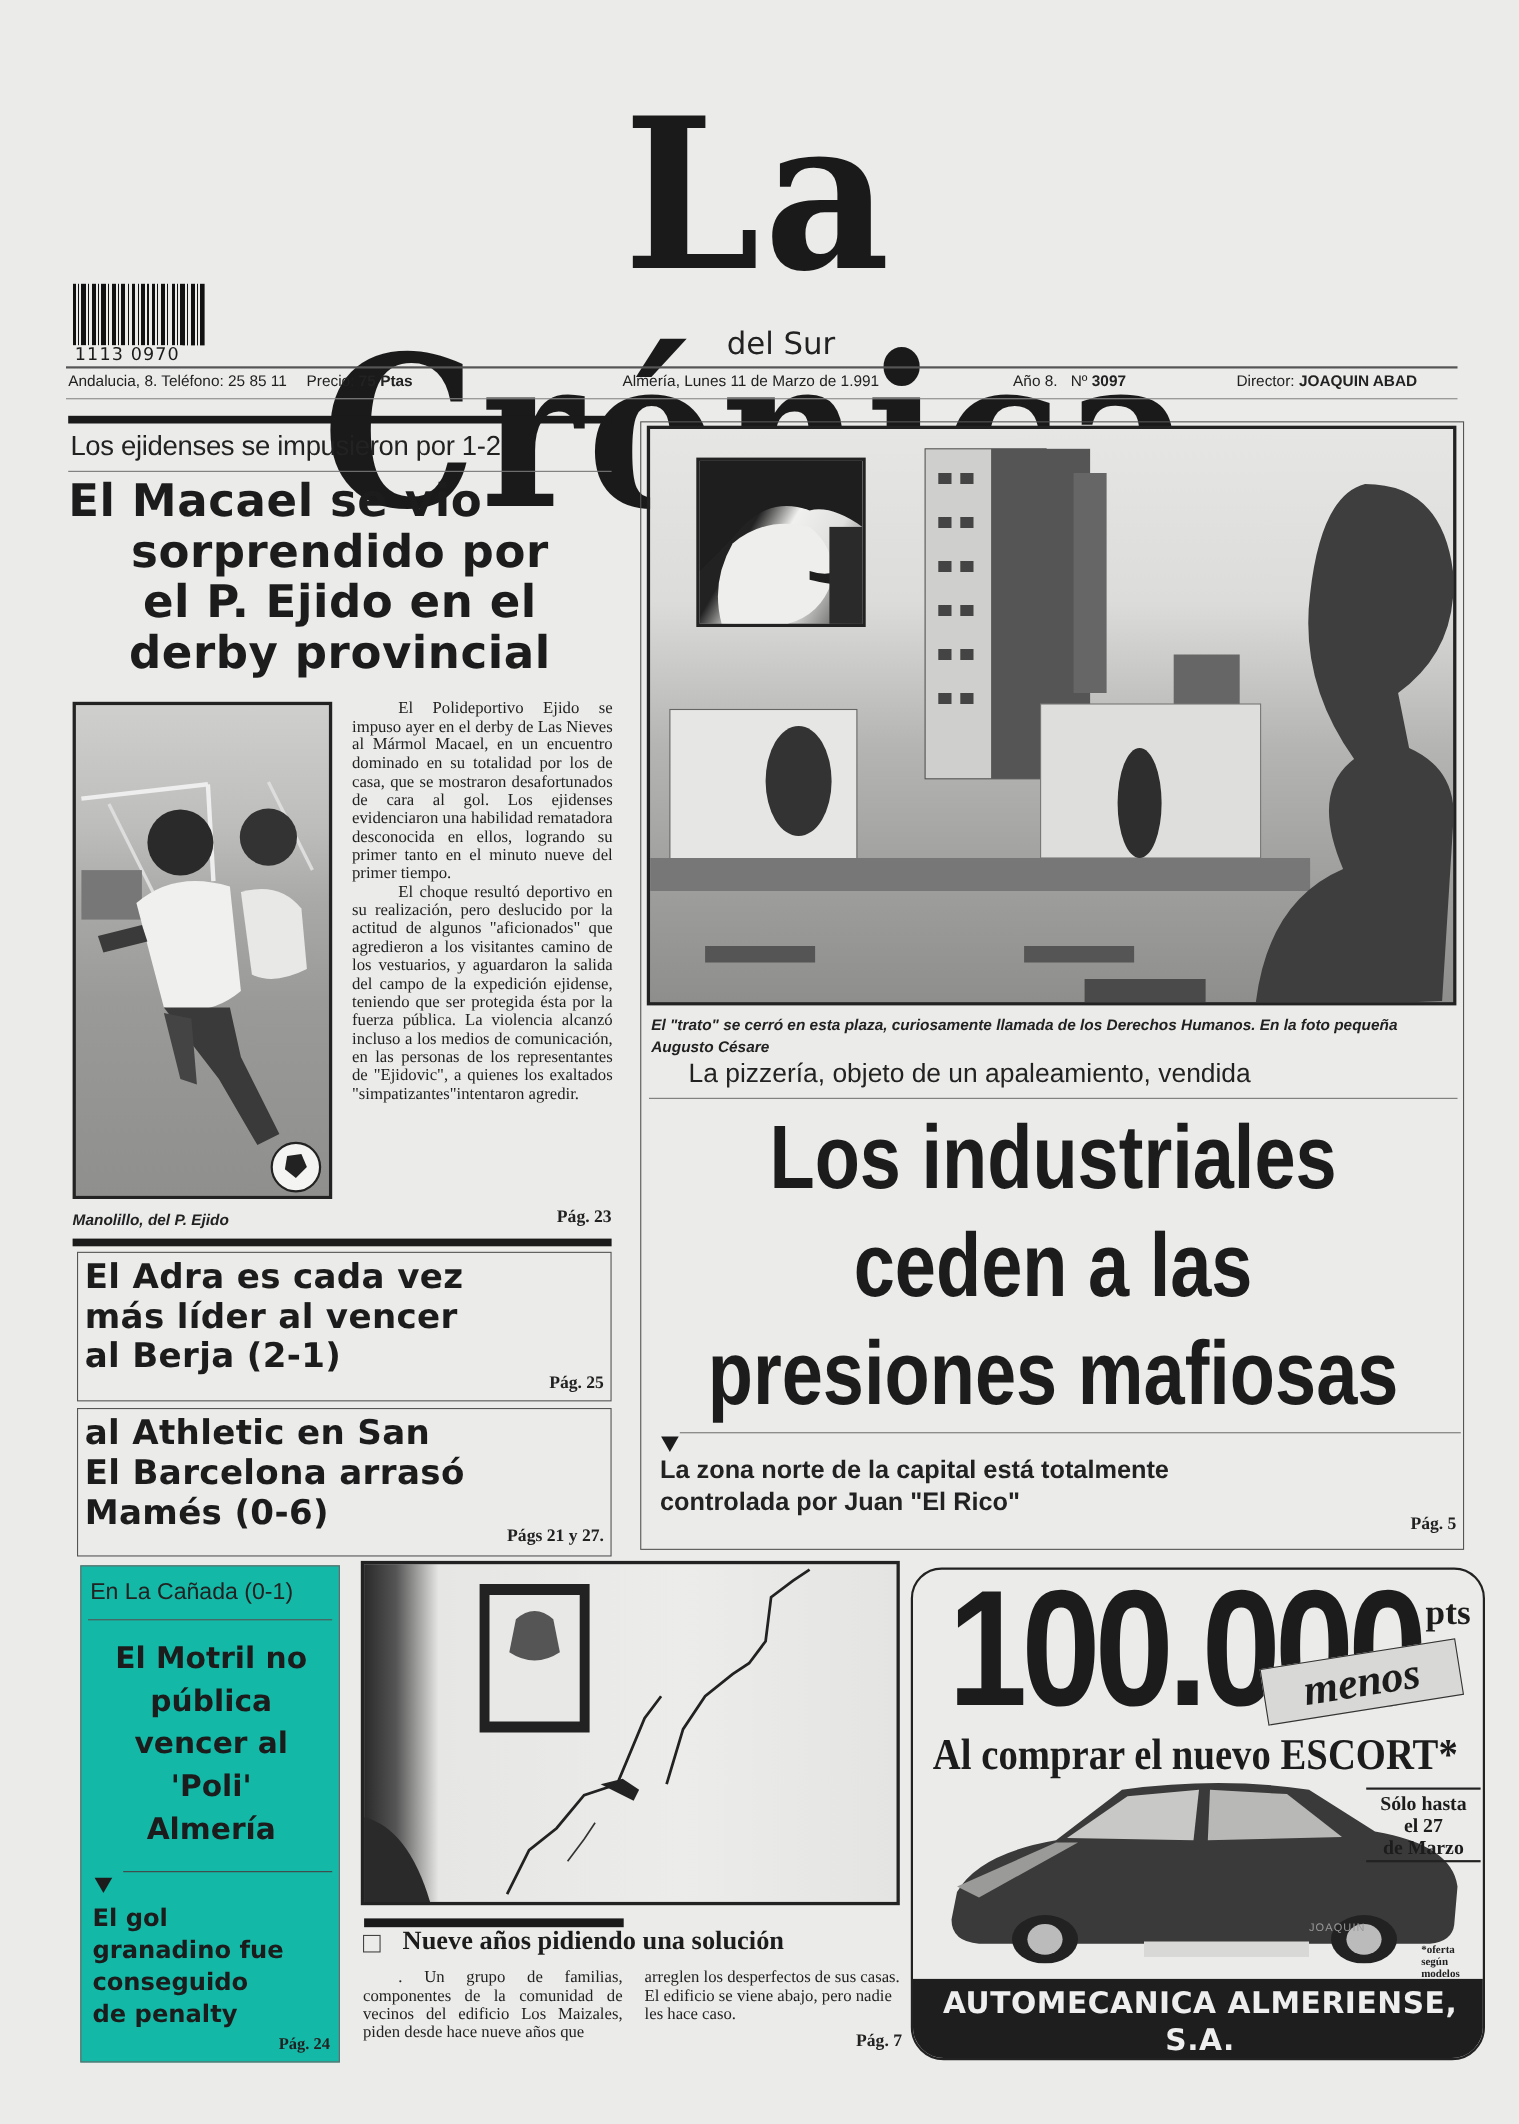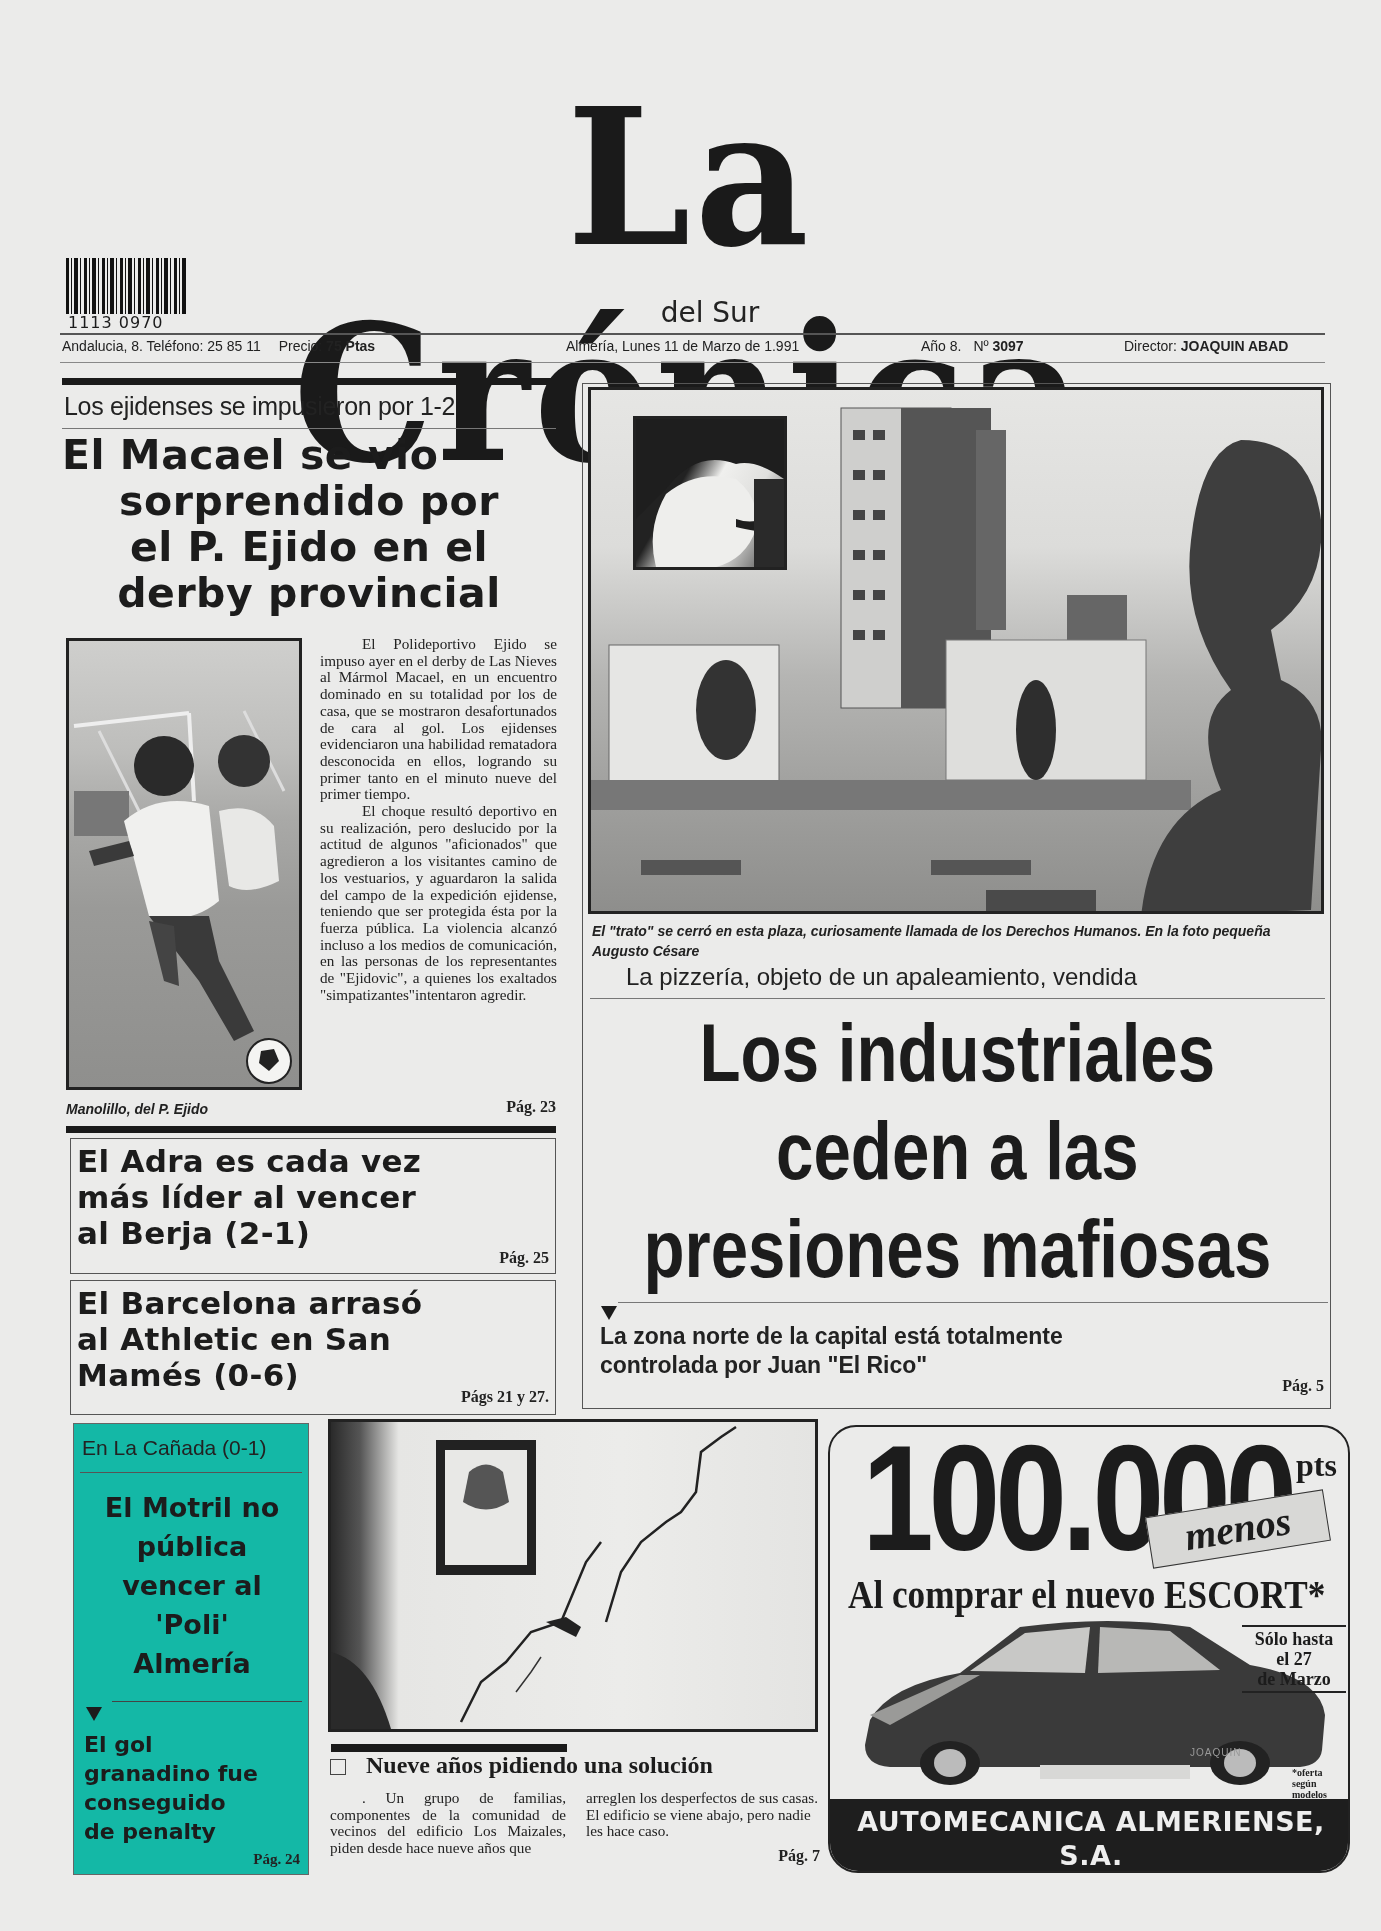--- a/index.html
+++ b/index.html
@@ -168,22 +168,22 @@
   <div style="position:absolute; left:6px; top:4px; width:474px;">
     <div class="headline-heavy" style="font-size:31px; line-height:36px; letter-spacing:0.3px;">El Adra es cada vez</div>
     <div class="headline-heavy" style="font-size:31px; line-height:36px; letter-spacing:0.3px;">más líder al vencer</div>
     <div class="headline-heavy" style="font-size:31px; line-height:36px; letter-spacing:0.3px;">al Berja (2-1)</div>
   </div>
   <div class="pag" style="position:absolute; right:6px; bottom:6px;">Pág. 25</div>
 </div>
 
 <div class="abs boxed" style="left:70px; top:1280px; width:486px; height:135px;">
   <div style="position:absolute; left:6px; top:4px; width:474px;">
+    <div class="headline-heavy" style="font-size:31px; line-height:36px; letter-spacing:0.3px;">al Athletic en San</div>
     <div class="headline-heavy" style="font-size:31px; line-height:36px; letter-spacing:0.3px;">El Barcelona arrasó</div>
-    <div class="headline-heavy" style="font-size:31px; line-height:36px; letter-spacing:0.3px;">al Athletic en San</div>
     <div class="headline-heavy" style="font-size:31px; line-height:36px; letter-spacing:0.3px;">Mamés (0-6)</div>
   </div>
   <div class="pag" style="position:absolute; right:6px; bottom:8px;">Págs 21 y 27.</div>
 </div>
 
 <div class="abs main-frame" style="left:582px; top:383px; width:749px; height:1026px;"></div>
 
 <div class="abs photo-box" style="left:588px; top:387px; width:736px; height:527px; background:linear-gradient(180deg,#e6e6e4 0%,#dcdcda 30%,#b5b5b3 55%,#a2a2a0 75%,#8e8e8c 100%);">
   <svg width="736" height="527" viewBox="0 0 736 527">
     <rect x="250" y="18" width="110" height="300" fill="#cfcfcd" stroke="#555"></rect>

